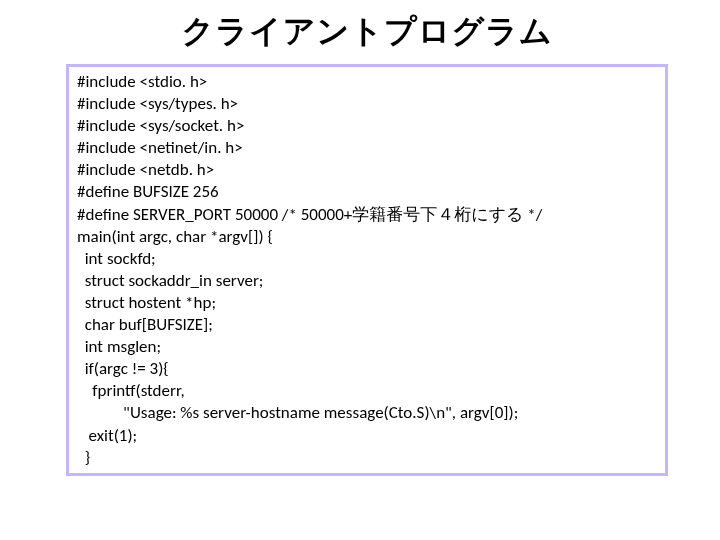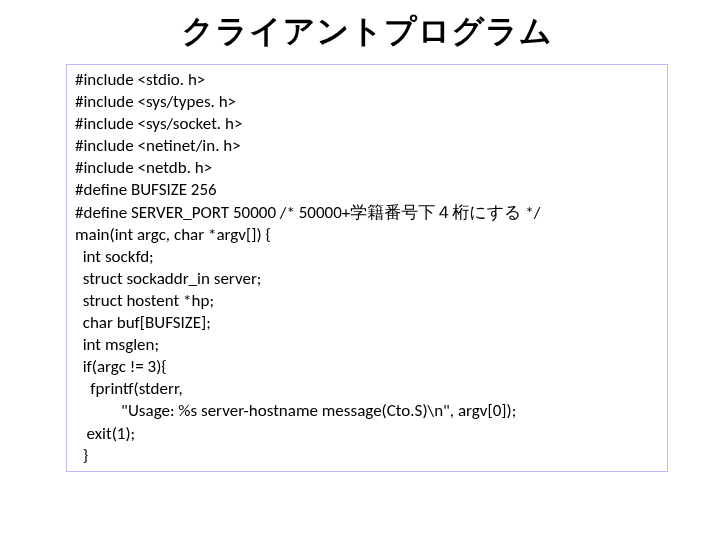--- a/index.html
+++ b/index.html
@@ -18,21 +18,21 @@
     }
     .title {
       font-size: 32px;
       font-weight: bold;
       text-align: center;
       color: #000;
       margin-bottom: 10px;
       letter-spacing: 1px;
     }
     .code-box {
-      border: 1px solid #c4b5fd;
+      border: 3px solid #c4b5fd;
       padding: 4px 8px;
       font-family: Calibri, "Segoe UI", sans-serif;
       font-size: 17px;
       line-height: 1.3;
       color: #000;
       white-space: pre;
     }
   </style>
 </head>
 <body>

